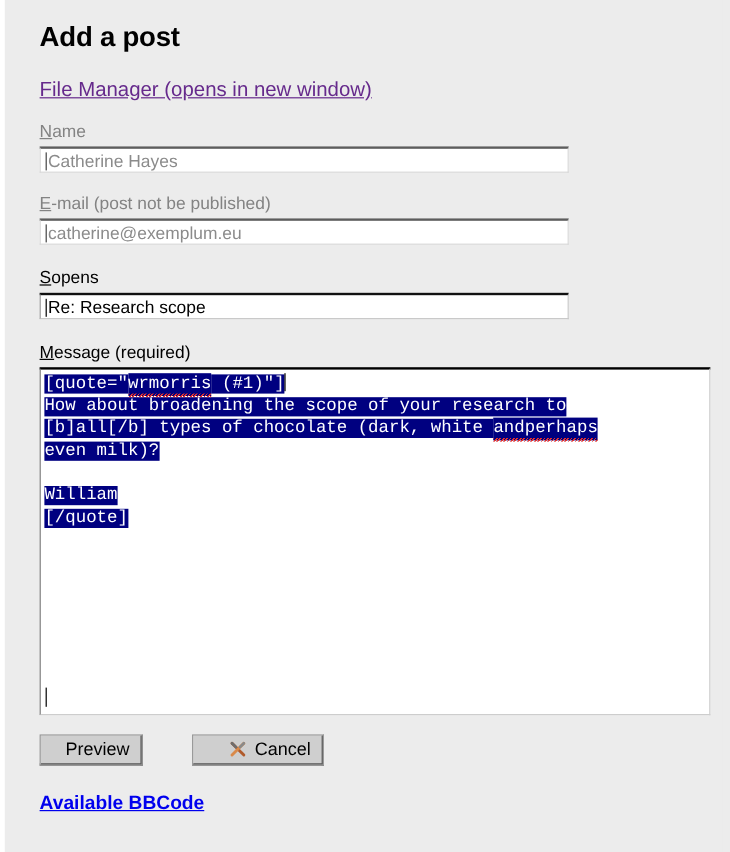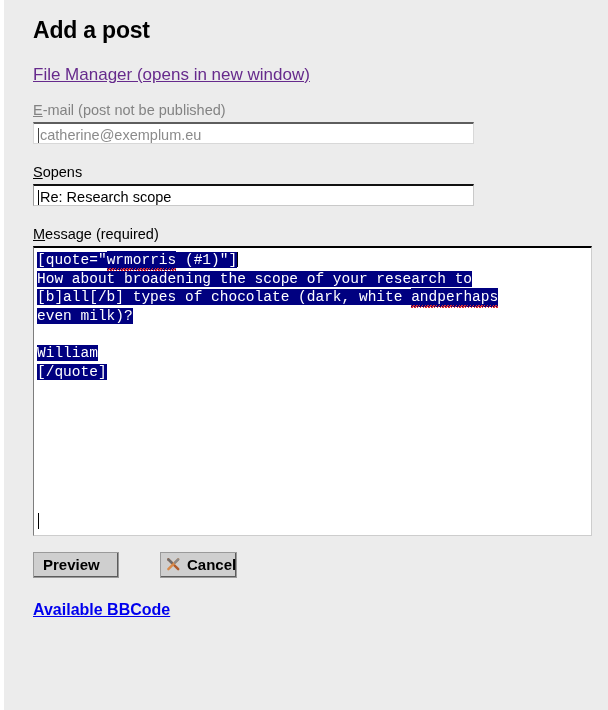--- a/index.html
+++ b/index.html
@@ -178,30 +178,29 @@
     background: #cfcfcf;
     border-top: 1px solid #f4f4f4;
     border-left: 1px solid #f4f4f4;
     border-right: 2px solid #5c5c5c;
     border-bottom: 2px solid #5c5c5c;
     font-family: "Liberation Sans", sans-serif;
     font-size: 15px;
     color: #000000;
     display: flex;
     align-items: center;
-    justify-content: flex-start;
+    justify-content: flex-end;
     padding: 0 9px;
     cursor: default;
     outline: 1px solid #9a9a9a;
     outline-offset: -1px;
-    font-weight: bold;
   }
   .btn.preview { width: 86px; }
   .btn.cancel {
-    width: 77px;
+    width: 110px;
     margin-left: 41px;
     padding-left: 5px;
   }
   .cancel-icon {
     width: 15px;
     height: 15px;
     margin-right: 6px;
     flex: 0 0 auto;
     display: block;
   }
@@ -222,20 +221,24 @@
 
 <div class="page">
   <div class="inner">
 
     <h1 class="page-title">Add a post</h1>
 
     <div class="filemanager-row">
       <a class="fm-link" href="#">File Manager (opens in new window)</a>
     </div>
 
+    <div class="field-block">
+      <div class="field-label disabled"><u>N</u><span>ame</span></div>
+      <div class="text-input disabled"><span class="caret"></span><span>Catherine Hayes</span></div>
+    </div>
 
     <div class="field-block">
       <div class="field-label disabled"><u>E</u><span>-mail (post not be published)</span></div>
       <div class="text-input disabled"><span class="caret"></span><span>catherine@exemplum.eu</span></div>
     </div>
 
     <div class="field-block subject-block">
       <div class="field-label"><u>S</u><span>opens</span></div>
       <div class="text-input enabled"><span class="caret dark"></span><span>Re: Research scope</span></div>
     </div>

